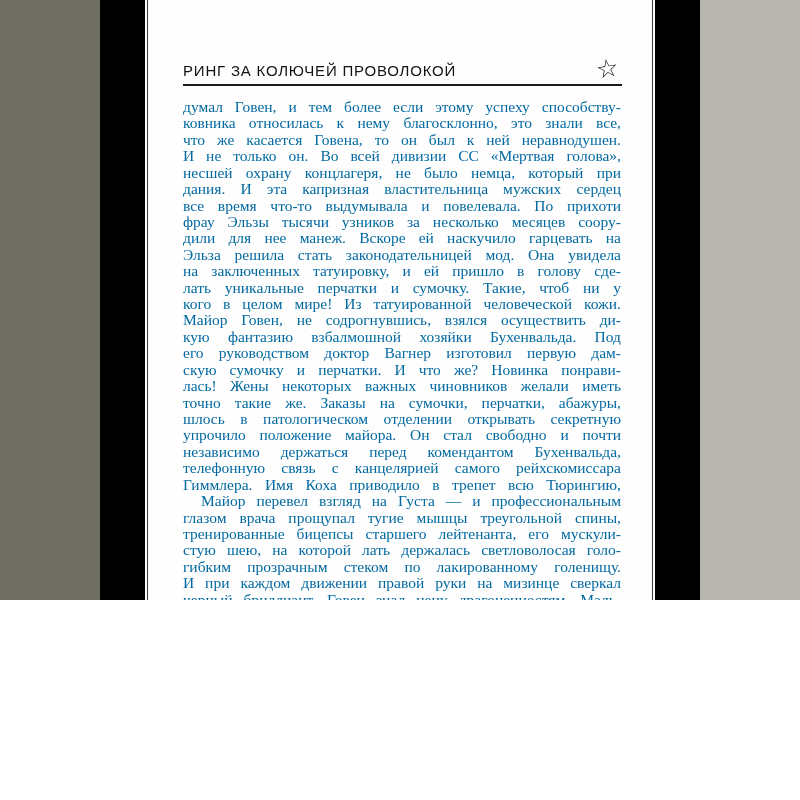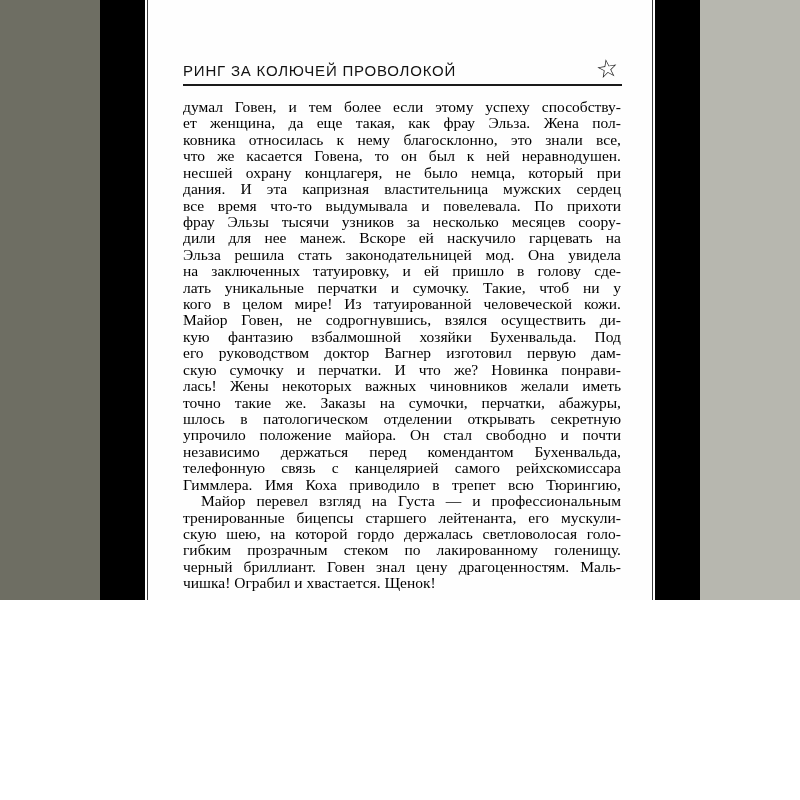--- a/index.html
+++ b/index.html
@@ -23,21 +23,21 @@
   }
   .star{
     position:absolute;left:448px;top:54px;
     font-size:25px;color:#121212;
     transform:rotate(-9deg);
     font-family:"DejaVu Sans",sans-serif;
   }
   .rule{position:absolute;left:35px;top:84px;width:439px;height:2px;background:#1a1a1a;}
   .body-text{
     position:absolute;left:35px;top:99px;width:438px;
-    font-size:15.5px;line-height:16.42px;color:#000000;
+    font-size:15.5px;line-height:16.42px;color:#0369a1;
   }
   .line{text-align:justify;text-align-last:justify;white-space:normal;}
   .line.last{text-align-last:left;}
   .line.indent{text-indent:18px;}
   .pagenum{
     position:absolute;left:35px;top:759px;width:438px;
     text-align:right;font-size:15px;color:#1b1b1b;
   }
 </style>
 </head>
@@ -49,23 +49,23 @@
   <div class="strip strip-left"></div>
   <div class="strip strip-right"></div>
 
   <div class="page">
     <span class="header-title">РИНГ ЗА КОЛЮЧЕЙ ПРОВОЛОКОЙ</span>
     <span class="star">☆</span>
     <div class="rule"></div>
 
     <div class="body-text">
         <div class="line">думал Говен, и тем более если этому успеху способству-</div>
-        <div class="line">ет женщина, да еще такая, как фрау Эльза. Жена пол-</div>
         <div class="line">ковника относилась к нему благосклонно, это знали все,</div>
         <div class="line">что же касается Говена, то он был к ней неравнодушен.</div>
+        <div class="line">И не только он. Во всей дивизии СС «Мертвая голова»,</div>
         <div class="line">несшей охрану концлагеря, не было немца, который при</div>
         <div class="line">дания. И эта капризная властительница мужских сердец</div>
         <div class="line">все время что-то выдумывала и повелевала. По прихоти</div>
         <div class="line">фрау Эльзы тысячи узников за несколько месяцев соору-</div>
         <div class="line">дили для нее манеж. Вскоре ей наскучило гарцевать на</div>
         <div class="line">Эльза решила стать законодательницей мод. Она увидела</div>
         <div class="line">на заключенных татуировку, и ей пришло в голову сде-</div>
         <div class="line">лать уникальные перчатки и сумочку. Такие, чтоб ни у</div>
         <div class="line">кого в целом мире! Из татуированной человеческой кожи.</div>
         <div class="line">Майор Говен, не содрогнувшись, взялся осуществить ди-</div>
@@ -73,22 +73,24 @@
         <div class="line">его руководством доктор Вагнер изготовил первую дам-</div>
         <div class="line">скую сумочку и перчатки. И что же? Новинка понрави-</div>
         <div class="line">лась! Жены некоторых важных чиновников желали иметь</div>
         <div class="line">точно такие же. Заказы на сумочки, перчатки, абажуры,</div>
         <div class="line">шлось в патологическом отделении открывать секретную</div>
         <div class="line">упрочило положение майора. Он стал свободно и почти</div>
         <div class="line">независимо держаться перед комендантом Бухенвальда,</div>
         <div class="line">телефонную связь с канцелярией самого рейхскомиссара</div>
         <div class="line">Гиммлера. Имя Коха приводило в трепет всю Тюрингию,</div>
         <div class="line indent">Майор перевел взгляд на Густа — и профессиональным</div>
+        <div class="line">глазом врача прощупал тугие мышцы треугольной спины,</div>
         <div class="line">тренированные бицепсы старшего лейтенанта, его мускули-</div>
-        <div class="line">скую шею, на которой гордо держалась светловолосая голо-</div>
+        <div class="line">стую шею, на которой лать держалась светловолосая голо-</div>
         <div class="line">гибким прозрачным стеком по лакированному голенищу.</div>
+        <div class="line">И при каждом движении правой руки на мизинце сверкал</div>
         <div class="line">черный бриллиант. Говен знал цену драгоценностям. Маль-</div>
         <div class="line last">чишка! Ограбил и хвастается. Щенок!</div>
       </div>
 
     <div class="pagenum">11</div>
   </div>
 </div>
 
 </body></html>

